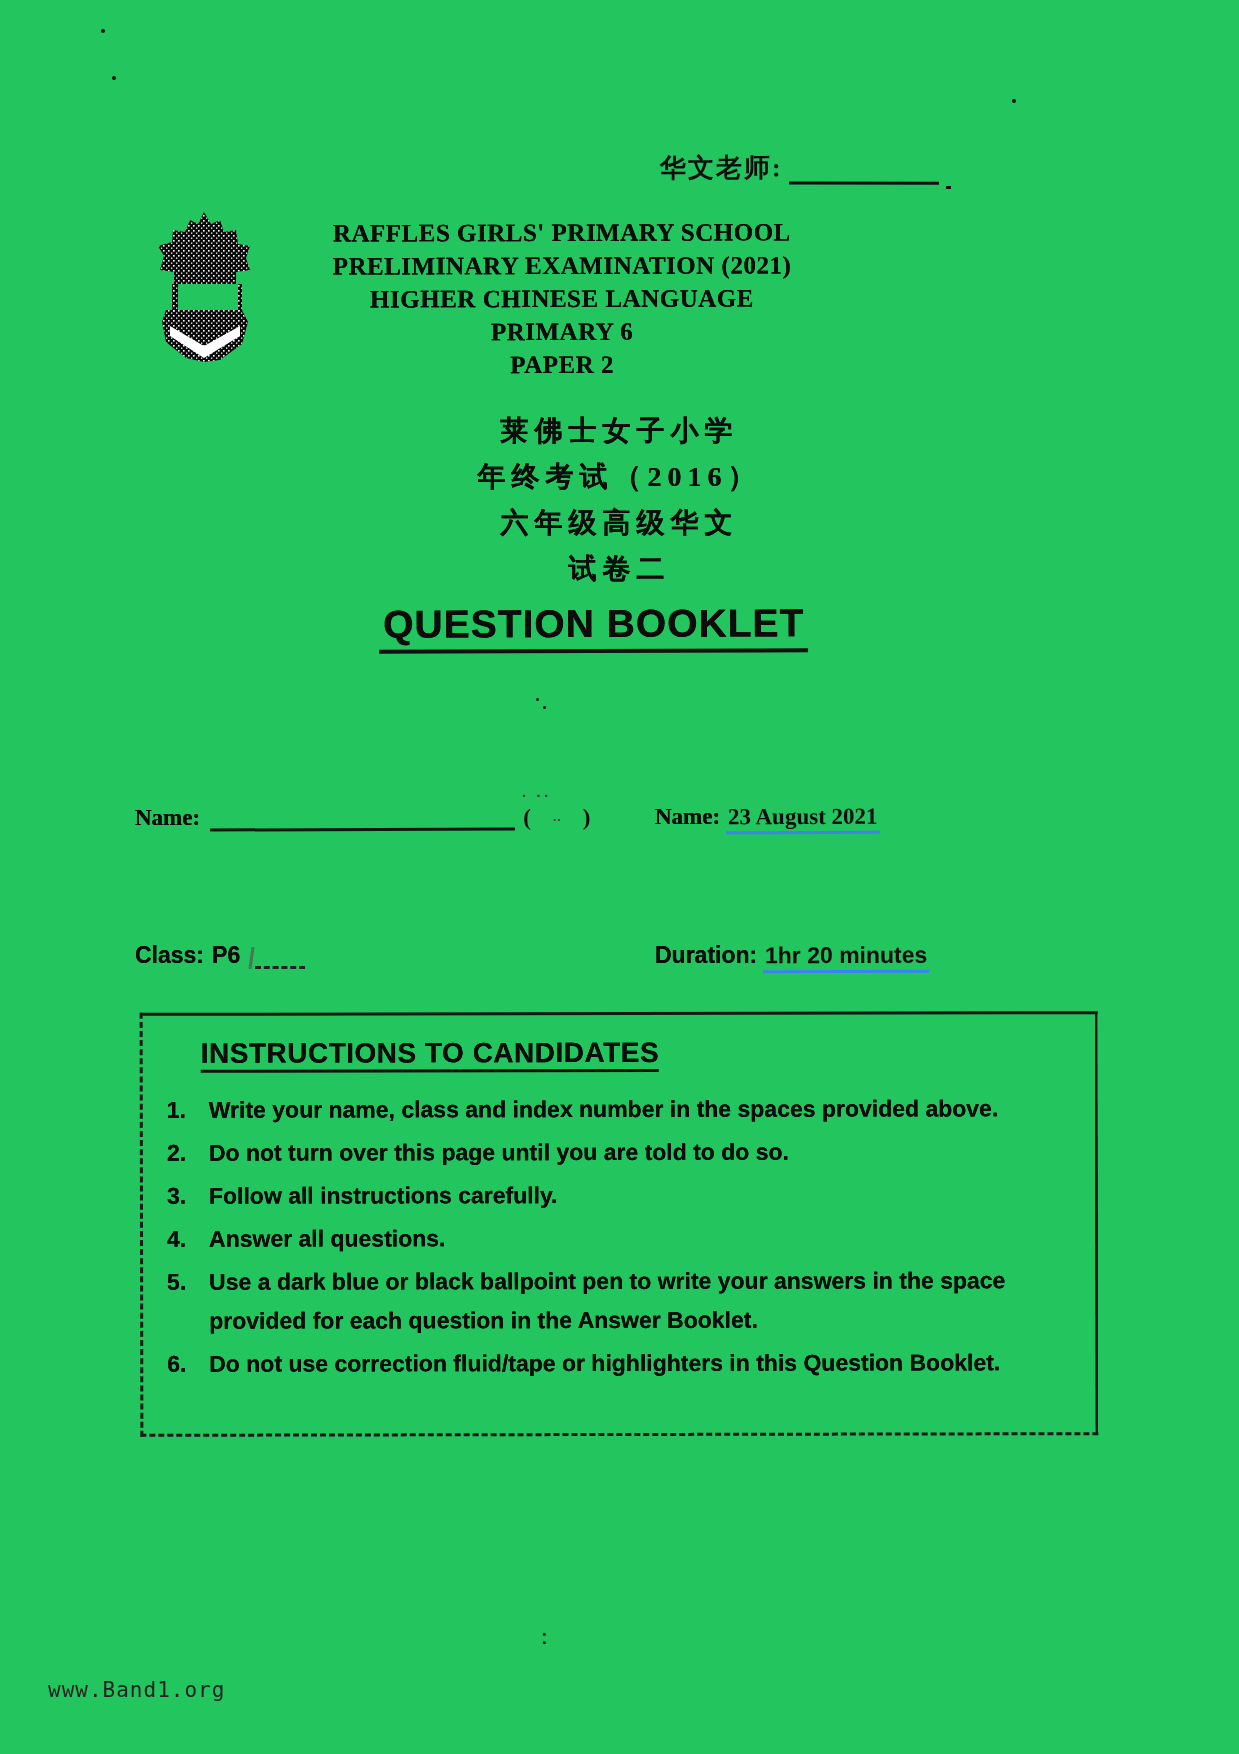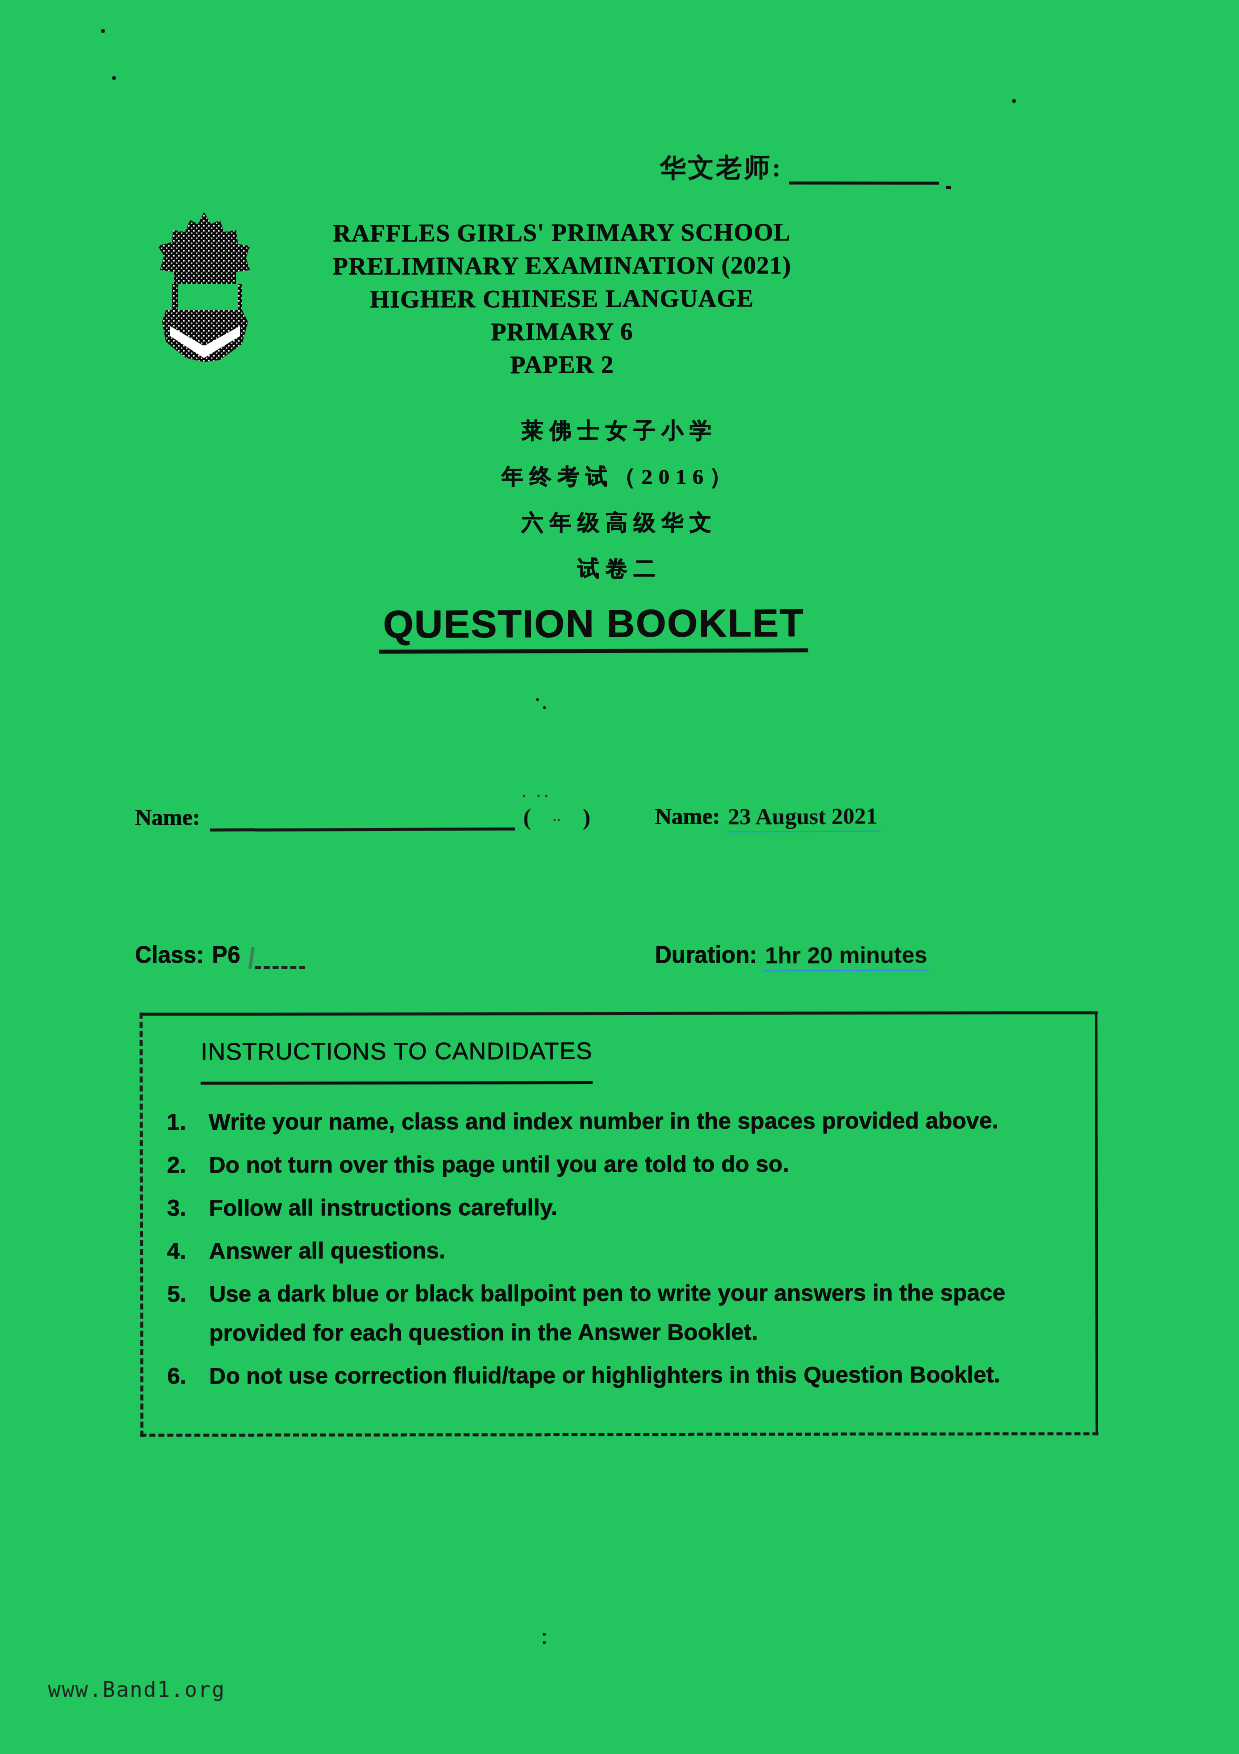--- a/index.html
+++ b/index.html
@@ -35,21 +35,21 @@
     font-weight:700;font-size:25px;line-height:33px;
     letter-spacing:0.5px;
     text-shadow:0 0 0.6px #000;
     transform:rotate(-0.15deg);
   }
   
   .cn-block{
     position:absolute;top:408px;left:0;width:1239px;
     text-align:center;
     font-family:"Liberation Serif","DejaVu Serif",serif;
-    font-weight:700;font-size:22px;line-height:46px;
+    font-weight:700;font-size:28px;line-height:46px;
     letter-spacing:6px;
     text-shadow:0 0 0.5px #000;
   }
   
   .booklet-title{
     position:absolute;top:602px;left:4px;width:1180px;text-align:center;
   }
   .booklet-title span{
     display:inline-block;
     font-size:39px;font-weight:800;letter-spacing:1px;
@@ -65,21 +65,21 @@
   .lbl{display:inline-block;text-shadow:0 0 0.5px #000;}
   .name-blank{
     display:inline-block;width:305px;height:24px;
     border-bottom:3px solid #151515;vertical-align:bottom;margin:0 8px 0 10px;
     transform:rotate(-0.2deg);
   }
   .parens{display:inline-block;font-weight:700;letter-spacing:0;}
   .paren-gap{display:inline-block;width:52px;text-align:center;font-size:13px;color:#333;vertical-align:middle;}
   .right-col{position:absolute;left:520px;top:0;white-space:nowrap;}
   .u-val{
-    display:inline-block;border-bottom:1px solid #3b82f6;
+    display:inline-block;border-bottom:3px solid #3b82f6;
     padding:0 2px 1px 2px;margin-left:6px;
     transform:rotate(-0.2deg);
   }
   .class-val{margin-left:8px;}
   .class-mark{
     display:inline-block;width:3px;height:22px;background:#555;
     transform:rotate(8deg);vertical-align:bottom;margin-left:10px;opacity:.7;
   }
   .class-blank{
     display:inline-block;width:50px;height:22px;
@@ -91,22 +91,22 @@
     border-top:3px solid #161616;
     border-right:3px solid #1a1a1a;
     border-bottom:3px dashed #1a1a1a;
     border-left:3px dashed #1a1a1a;
     box-sizing:border-box;
     transform:rotate(-0.1deg);
   }
   .inst-title{
     margin:22px 0 18px 58px;
     display:inline-block;
-    font-size:24px;font-weight:400;letter-spacing:0.5px;
-    border-bottom:3px solid #111;padding-bottom:16px;
+    font-size:28px;font-weight:700;letter-spacing:0.5px;
+    border-bottom:3px solid #111;padding-bottom:0;
     text-shadow:0 0 0.5px #000;
   }
   .inst-list{margin:0;padding:0 30px 0 18px;list-style:none;}
   .inst-item{
     display:flex;
     font-size:23px;font-weight:700;line-height:39px;
     margin-bottom:4px;
     text-shadow:0 0 0.4px #000;
   }
   .inst-num{width:42px;flex:0 0 42px;text-align:left;padding-left:6px;}

